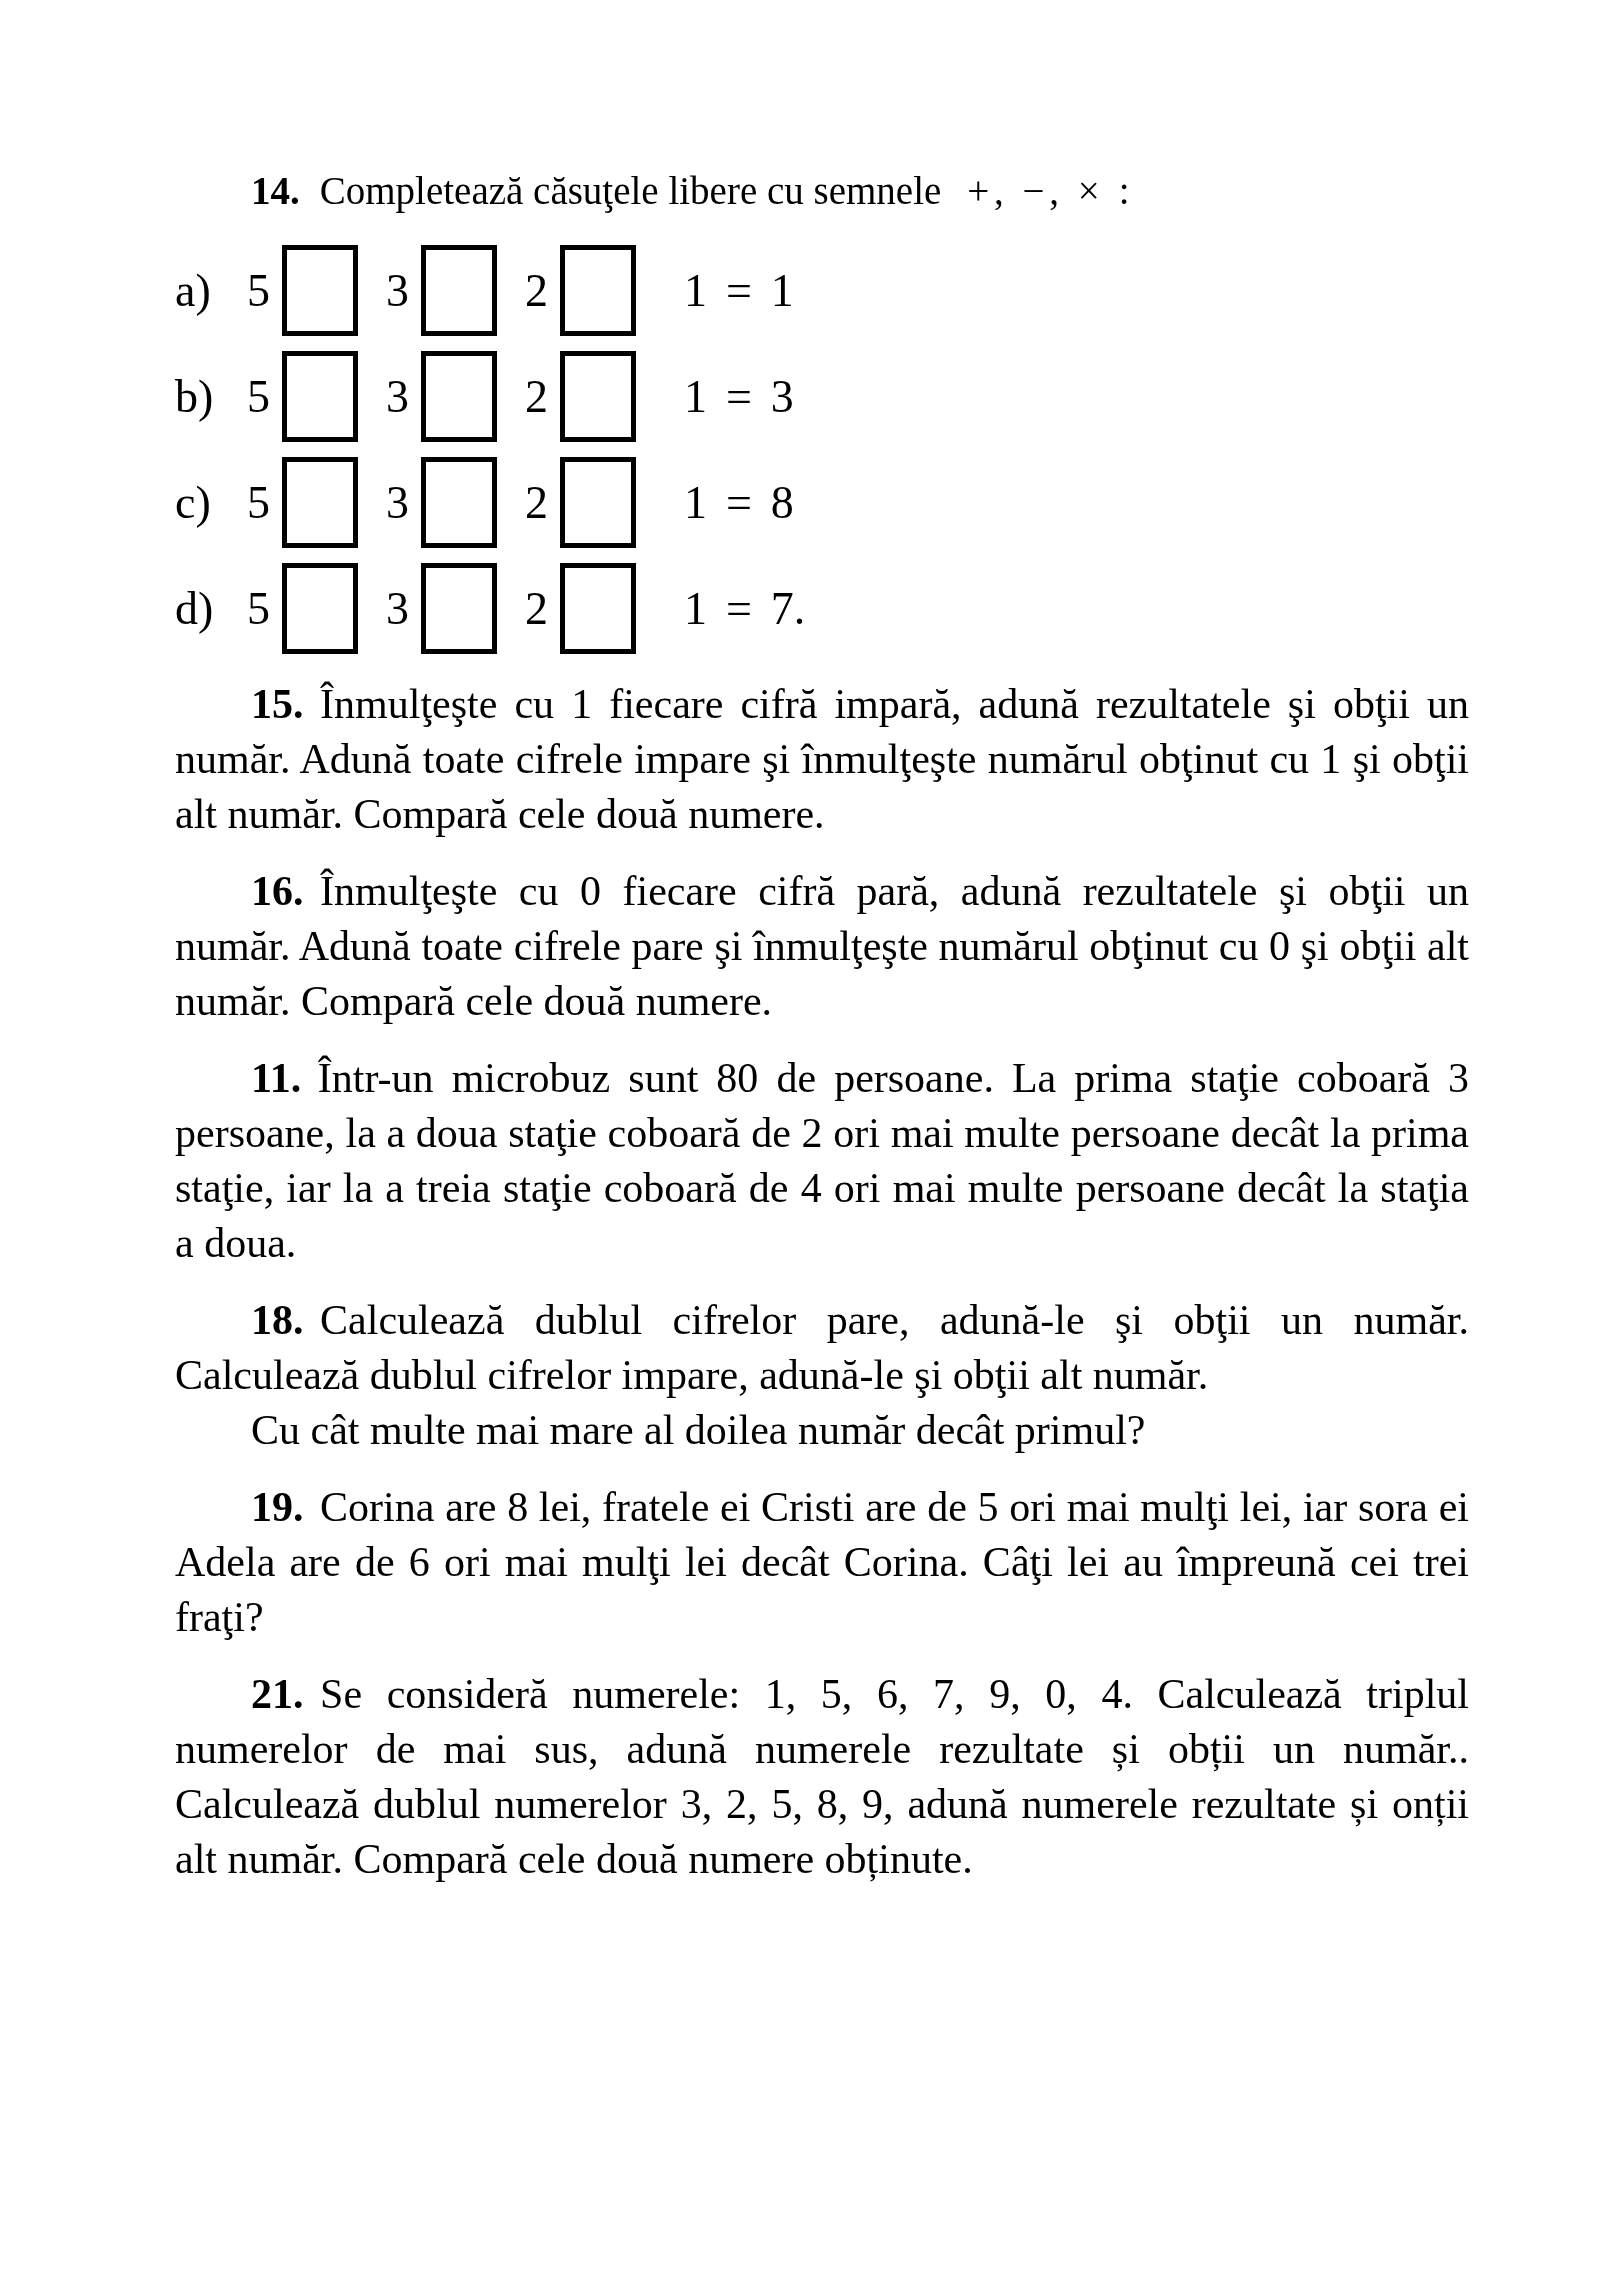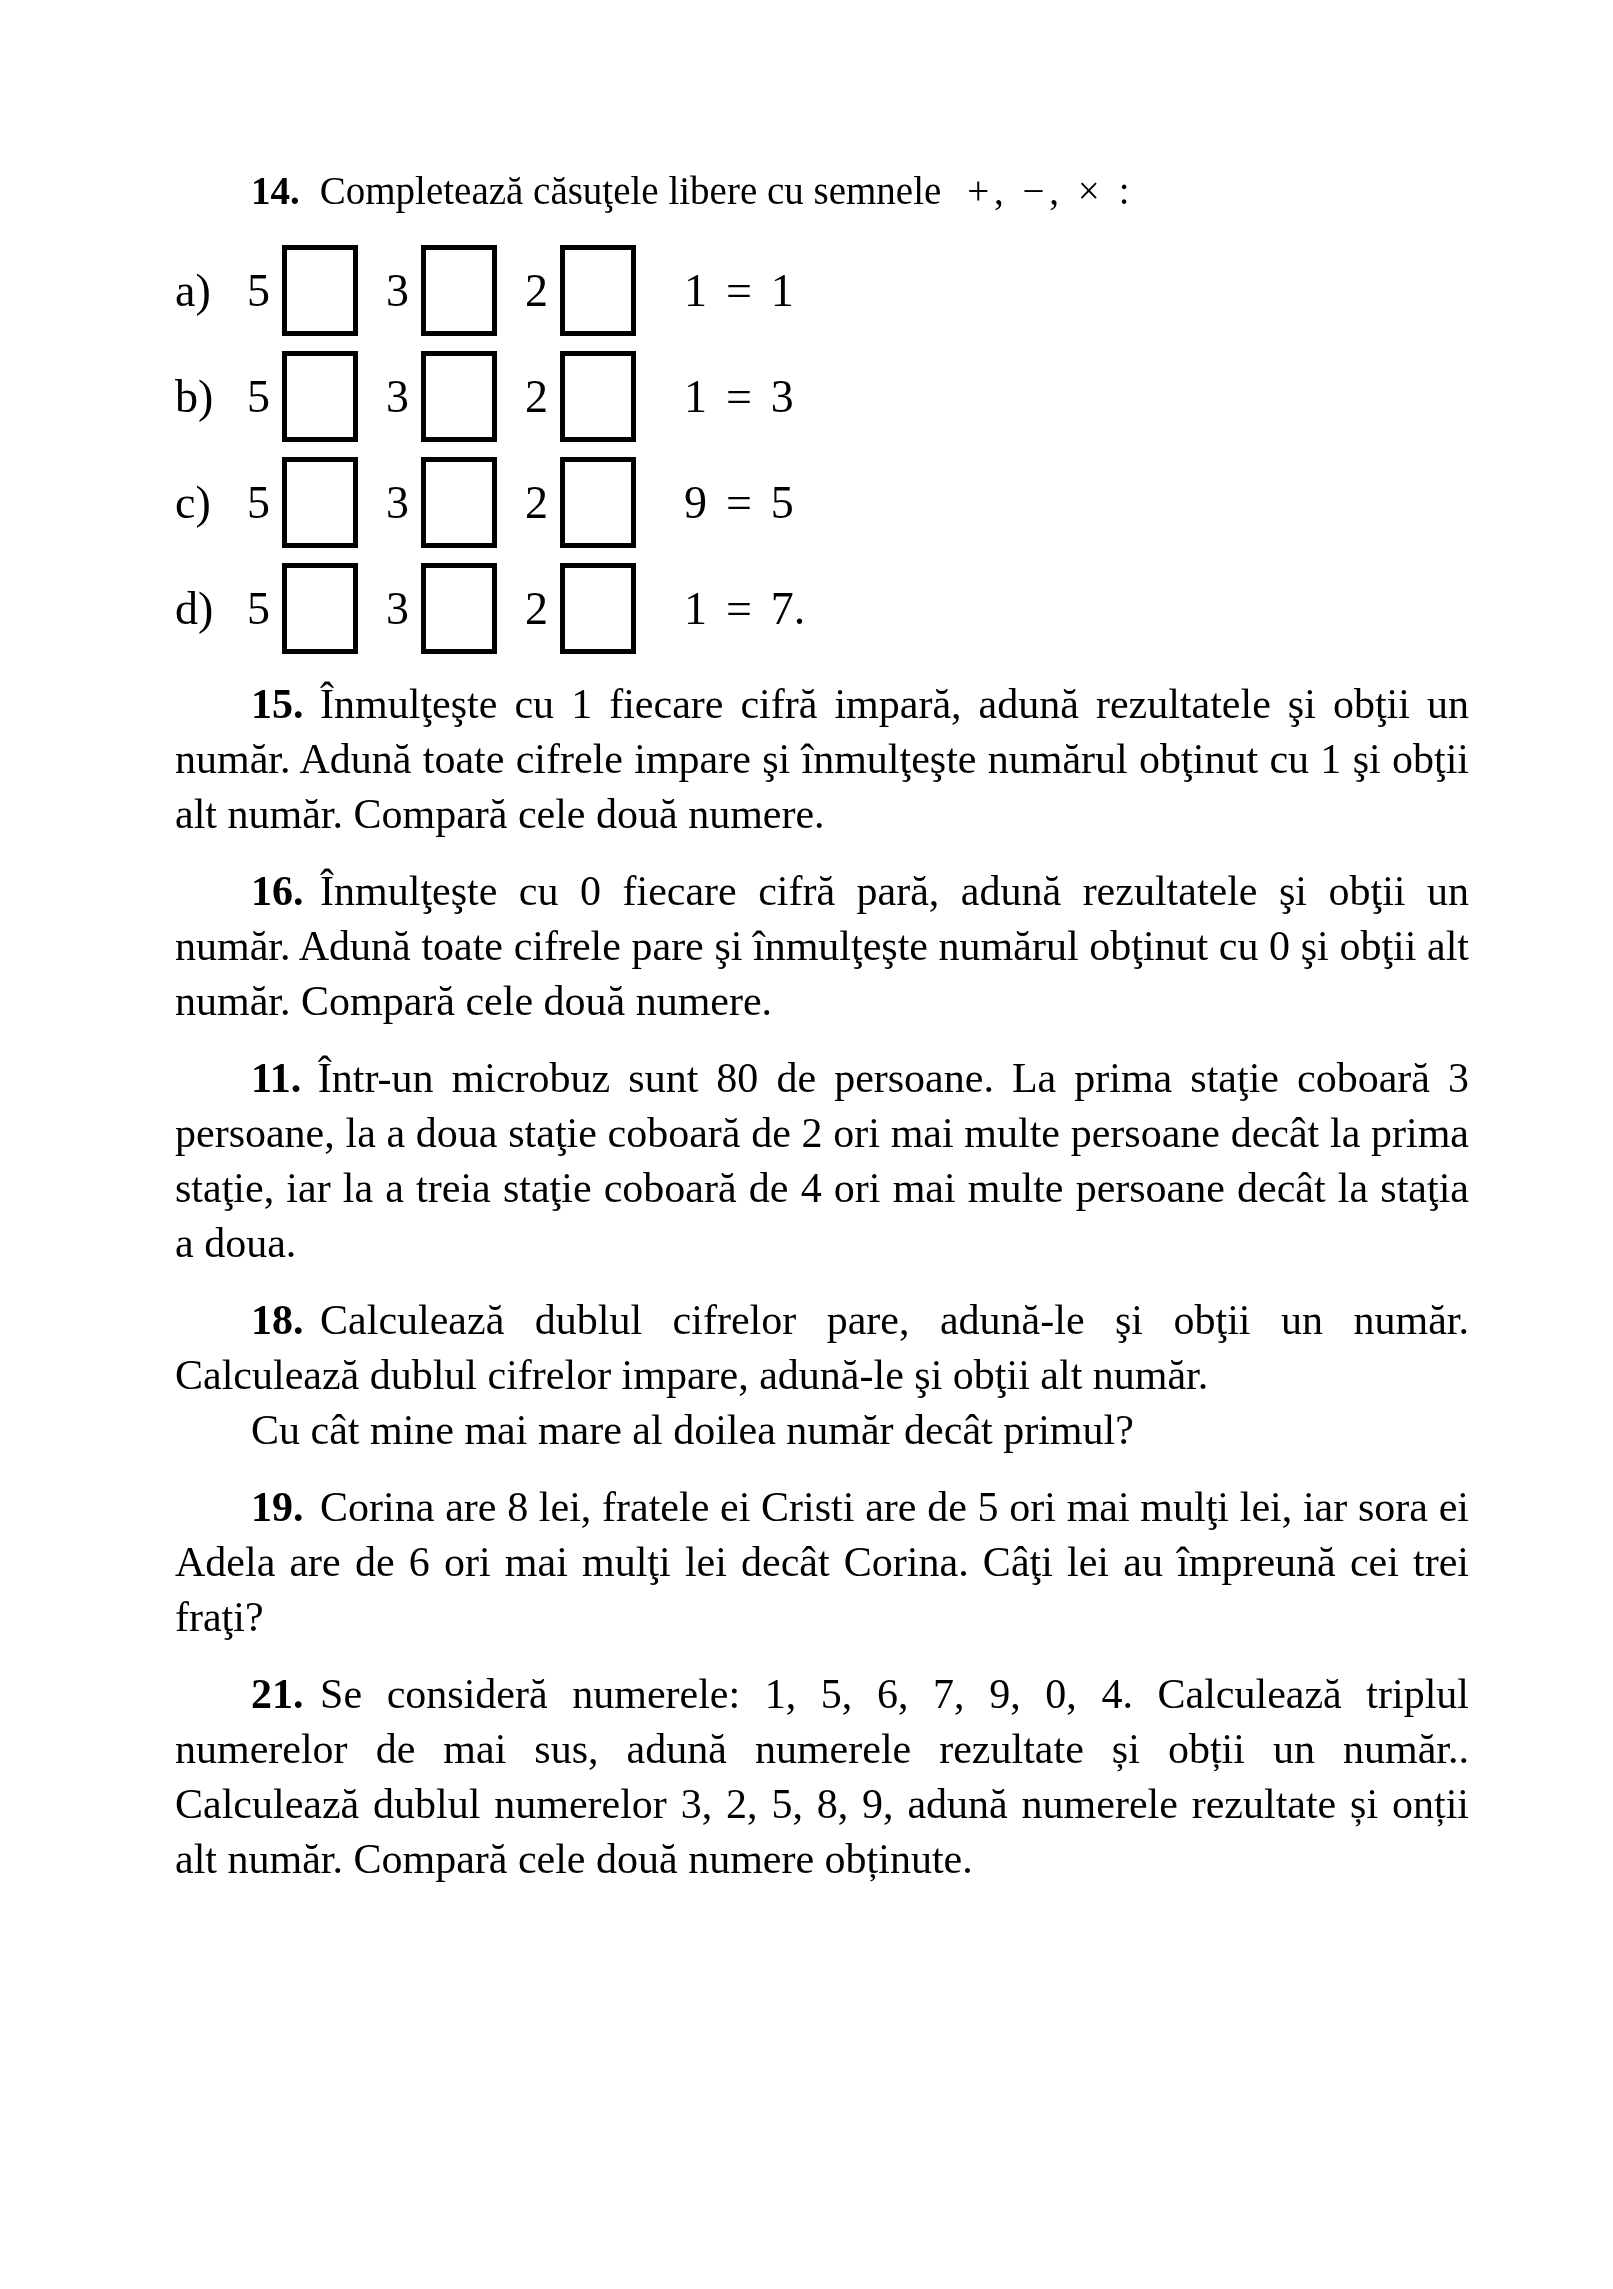--- a/index.html
+++ b/index.html
@@ -90,21 +90,21 @@
   </div>
 
   <div class="eq-row">
     <span class="eq-label">c)</span>
     <span class="eq-num">5</span>
     <span class="answer-box"></span>
     <span class="eq-num">3</span>
     <span class="answer-box"></span>
     <span class="eq-num">2</span>
     <span class="answer-box"></span>
-    <span class="eq-result">9 = 5</span>
+    <span class="eq-result">1 = 8</span>
   </div>
 
   <div class="eq-row">
     <span class="eq-label">d)</span>
     <span class="eq-num">5</span>
     <span class="answer-box"></span>
     <span class="eq-num">3</span>
     <span class="answer-box"></span>
     <span class="eq-num">2</span>
     <span class="answer-box"></span>
@@ -118,21 +118,21 @@
   <div class="problem">
     <p class="para"><span class="num">16.</span><span>Înmulţeşte cu 0 fiecare cifră pară, adună rezultatele şi obţii un număr. Adună toate cifrele pare şi înmulţeşte numărul obţinut cu 0 şi obţii alt număr. Compară cele două numere.</span></p>
   </div>
 
   <div class="problem">
     <p class="para"><span class="num">11.</span><span>Într-un microbuz sunt 80 de persoane. La prima staţie coboară 3 persoane, la a doua staţie coboară de 2 ori mai multe persoane decât la prima staţie, iar la a treia staţie coboară de 4 ori mai multe persoane decât la staţia a doua.</span></p>
   </div>
 
   <div class="problem">
     <p class="para"><span class="num">18.</span><span>Calculează dublul cifrelor pare, adună-le şi obţii un număr. Calculează dublul cifrelor impare, adună-le şi obţii alt număr.</span></p>
-    <p class="para">Cu cât mine mai mare al doilea număr decât primul?</p>
+    <p class="para">Cu cât multe mai mare al doilea număr decât primul?</p>
   </div>
 
   <div class="problem">
     <p class="para"><span class="num">19.</span><span>Corina are 8 lei, fratele ei Cristi are de 5 ori mai mulţi lei, iar sora ei Adela are de 6 ori mai mulţi lei decât Corina. Câţi lei au împreună cei trei fraţi?</span></p>
   </div>
 
 
   <div class="problem">
     <p class="para"><span class="num">21.</span><span>Se consideră numerele: 1, 5, 6, 7, 9, 0, 4. Calculează triplul numerelor de mai sus, adună numerele rezultate și obții un număr.. Calculează dublul numerelor 3, 2, 5, 8, 9, adună numerele rezultate și onții alt număr. Compară cele două numere obținute.</span></p>
   </div>

